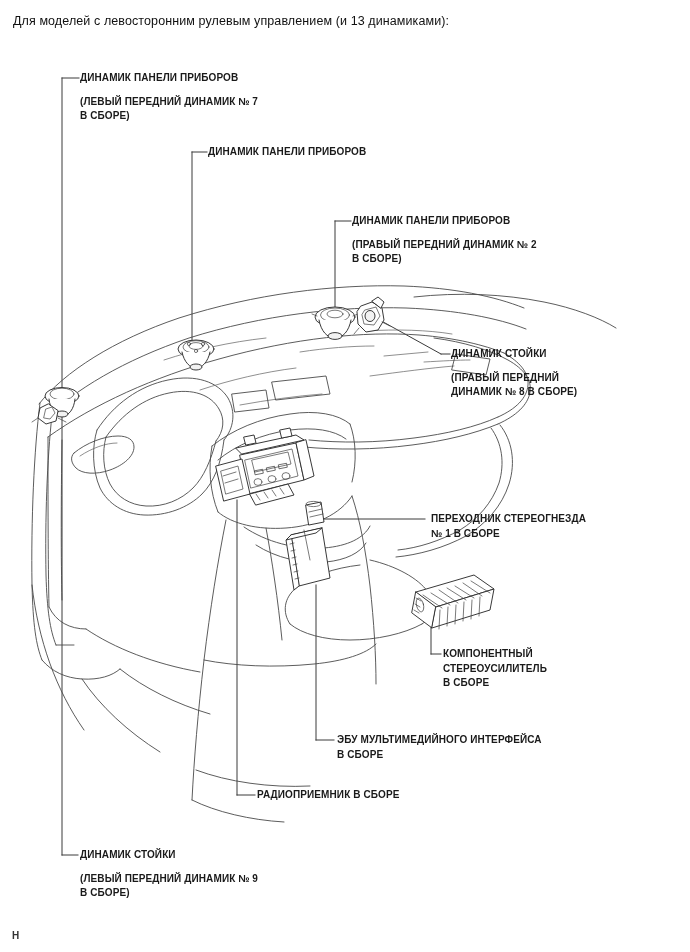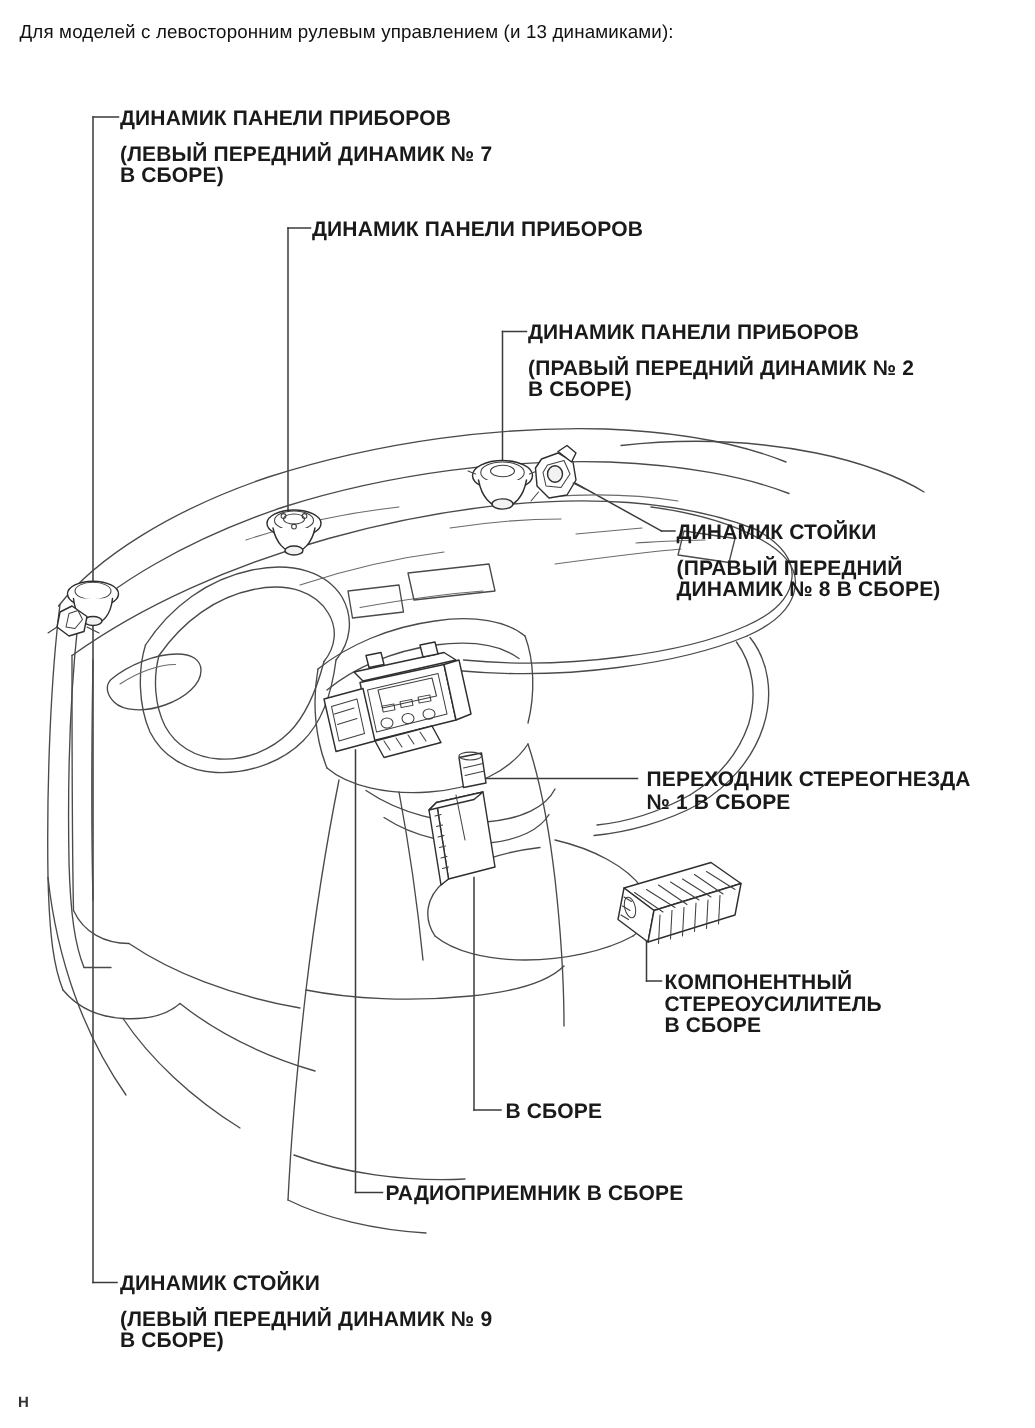--- a/index.html
+++ b/index.html
@@ -27,21 +27,21 @@
     left: 9px;
     top: 14px;
     font-size: 12.5px;
     line-height: 15px;
     letter-spacing: 0.1px;
     color: #111;
     white-space: nowrap;
   }
   .callout {
     position: absolute;
-    font-size: 14px;
+    font-size: 10px;
     line-height: 14.6px;
     letter-spacing: 0.15px;
     color: #1a1a1a;
     white-space: nowrap;
   }
   .callout .ttl {
     display: block;
     font-weight: bold;
     letter-spacing: 0.1px;
   }
@@ -380,20 +380,21 @@
     <span class="sub tight">№ 1 В СБОРЕ</span>
   </div>
 
   <div class="callout" style="left:439px; top:647px;">
     <span class="ttl">КОМПОНЕНТНЫЙ</span>
     <span class="sub tight">СТЕРЕОУСИЛИТЕЛЬ</span>
     <span class="sub tight">В СБОРЕ</span>
   </div>
 
   <div class="callout" style="left:333px; top:733px;">
+    <span class="ttl">ЭБУ МУЛЬТИМЕДИЙНОГО ИНТЕРФЕЙСА</span>
     <span class="sub tight">В СБОРЕ</span>
   </div>
 
   <div class="callout" style="left:253px; top:788px;text-align:center;">
     <span class="ttl">РАДИОПРИЕМНИК В СБОРЕ</span>
   </div>
 
   <div class="callout" style="left:76px; top:848px;">
     <span class="ttl">ДИНАМИК СТОЙКИ</span>
     <span class="sub">(ЛЕВЫЙ ПЕРЕДНИЙ ДИНАМИК № 9</span>

